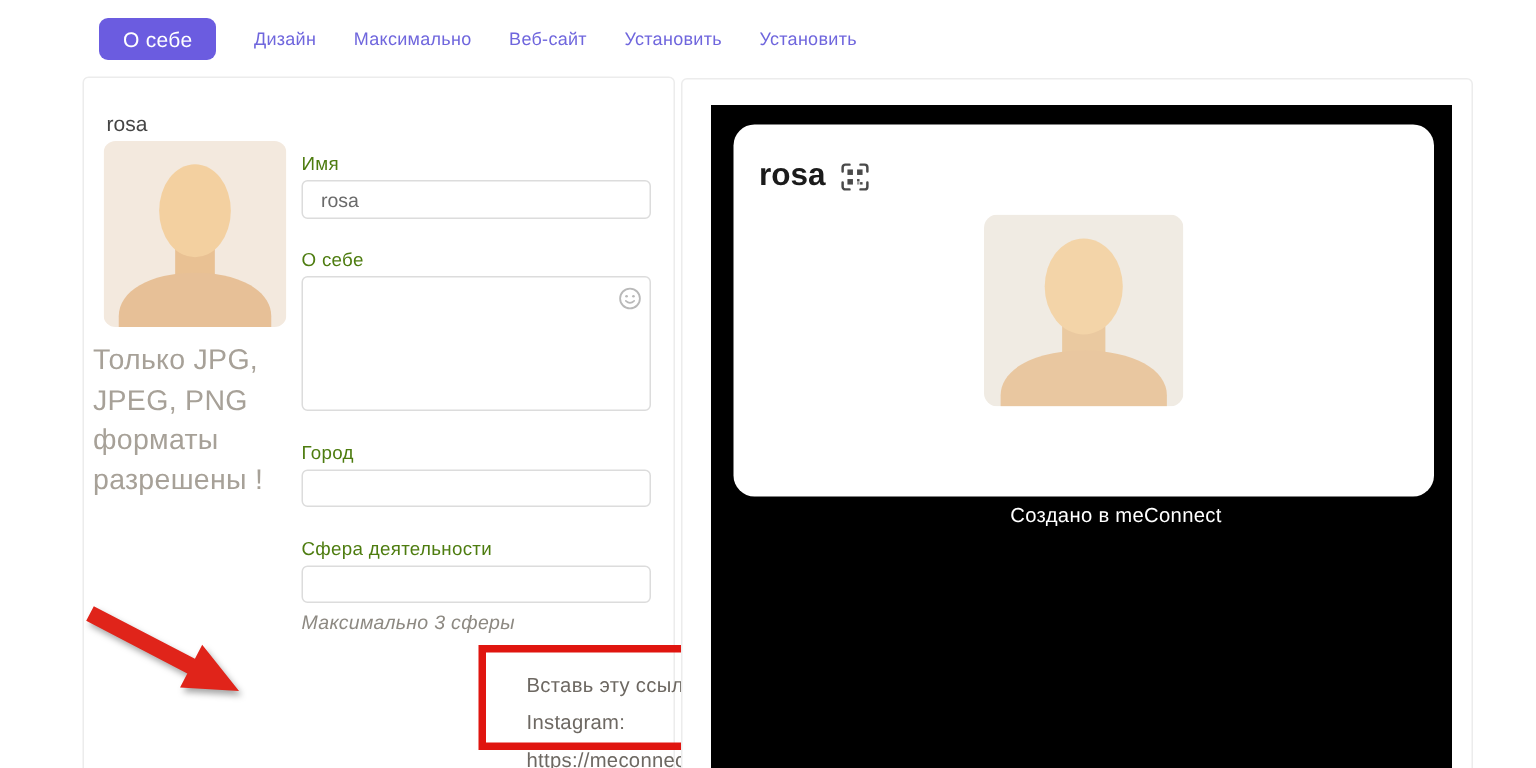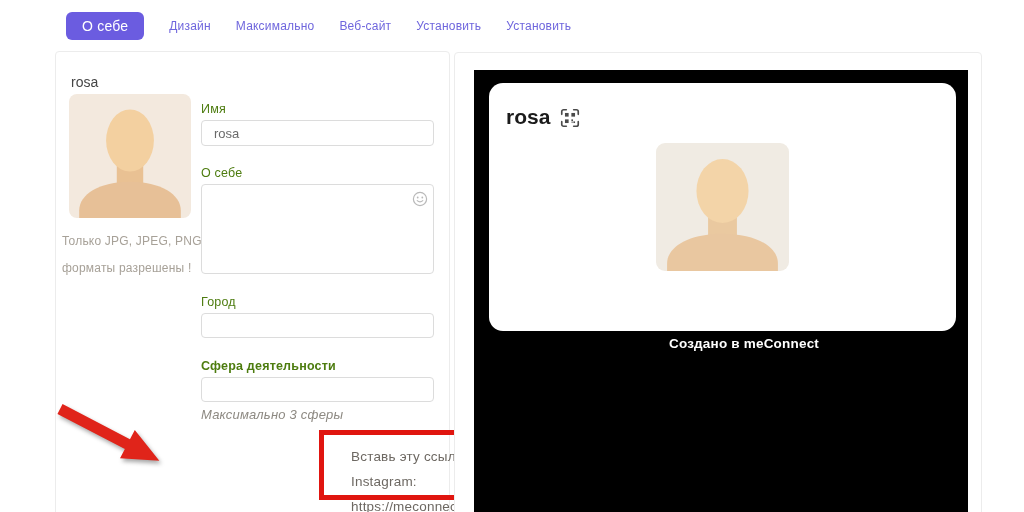--- a/index.html
+++ b/index.html
@@ -16,37 +16,37 @@
   .panel { position:absolute; background:#fff; border:1px solid #ececec; border-radius:4px; }
   .left-panel  { left:55px; top:51px; width:395px; height:480px; }
   .right-panel { left:454px; top:52px; width:528px; height:478px; }
 
   
   .panel-title { position:absolute; left:15px; top:22px; font-size:14px; color:#454545; }
   .avatar-box { position:absolute; left:13px; top:42px; width:122px; height:124px;
                 border-radius:8px; overflow:hidden; cursor:pointer; }
   .avatar-box svg, .preview-avatar svg { display:block; width:100%; height:100%; }
   .photo-note { position:absolute; left:6px; top:176px; width:145px;
-                font-size:12px; line-height:26.5px; color:#a7a198; letter-spacing:.2px; }
+                font-size:19px; line-height:26.5px; color:#a7a198; letter-spacing:.2px; }
 
   .form-col { position:absolute; left:145px; top:0; width:233px; }
   .field-label { display:block; position:absolute; left:0; font-size:12.5px; color:#4d7c0f; letter-spacing:.2px; }
   .text-input { position:absolute; left:0; width:233px; height:26px; border:1px solid #dcdcdc;
                 border-radius:4px; font-family:inherit; font-size:13px; color:#6a6a6a;
                 padding:0 10px 0 12px; outline:none; background:#fff; }
   .lbl-name   { top:50px; }
   .inp-name   { top:68px; }
   .lbl-about  { top:114px; }
   .textarea-wrap { position:absolute; left:0; top:132px; width:233px; height:90px; }
   .textarea-wrap textarea { width:100%; height:100%; border:1px solid #dcdcdc; border-radius:4px;
                 resize:none; font-family:inherit; font-size:13px; color:#6a6a6a; padding:8px 26px 8px 12px; outline:none; }
   .emoji-btn { position:absolute; right:6px; top:7px; width:16px; height:16px; cursor:pointer; }
   .lbl-city   { top:243px; }
   .inp-city   { top:261px; height:25px; }
-  .lbl-sphere { top:307px;font-weight:bold; }
+  .lbl-sphere { top:307px; }
   .inp-sphere { top:325px; height:25px; }
   .helper-text { position:absolute; left:0; top:355px; font-size:13px; color:#8d8982; letter-spacing:.2px;font-style:italic; }
 
   .hint-box { position:absolute; left:118px; top:378px; width:230px; height:70px;
               border:5px solid #e0150f; padding:9px 0 0 27px; }
   .hint-box p { font-size:13.5px; color:#6d6862; letter-spacing:.2px; line-height:25px; }
 
   
   .annotation-arrow { position:absolute; left:50px; top:396px; width:135px; height:85px;
               filter:drop-shadow(2px 3px 2px rgba(0,0,0,.35)); pointer-events:none; z-index:5; }
@@ -54,21 +54,21 @@
   
   .phone-preview { position:absolute; left:19px; top:17px; width:494px; height:560px; background:#000; }
   .preview-card { position:absolute; left:15px; top:13px; width:467px; height:248px;
                   background:#fff; border-radius:14px; }
   .preview-name-row { position:absolute; left:17px; top:22px; display:flex; align-items:center; gap:9px; }
   .preview-name { font-size:21px; font-weight:700; color:#1b1b1b; }
   .qr-icon { width:22px; height:22px; margin-top:2px; cursor:pointer; }
   .preview-avatar { position:absolute; left:167px; top:60px; width:133px; height:128px;
                     border-radius:9px; overflow:hidden; }
   .preview-footer { position:absolute; left:0; top:266px; width:100%; text-align:center;
-                    color:#fff; font-size:13.5px; font-weight:700; letter-spacing:.2px;padding-left:46px; }
+                    color:#fff; font-size:13.5px; font-weight:400; letter-spacing:.2px;padding-left:46px; }
 
   
   .av-left  .av-bg   { fill:#f3e9de; } .av-left  .av-head { fill:#f3d0a0; }
   .av-left  .av-neck { fill:#e9c193; } .av-left  .av-body { fill:#e7c097; }
   .av-prev  .av-bg   { fill:#f0ebe3; } .av-prev  .av-head { fill:#f3d4a8; }
   .av-prev  .av-neck { fill:#eac9a0; } .av-prev  .av-body { fill:#e9c7a0; }
 </style>
 </head>
 <body>
 

